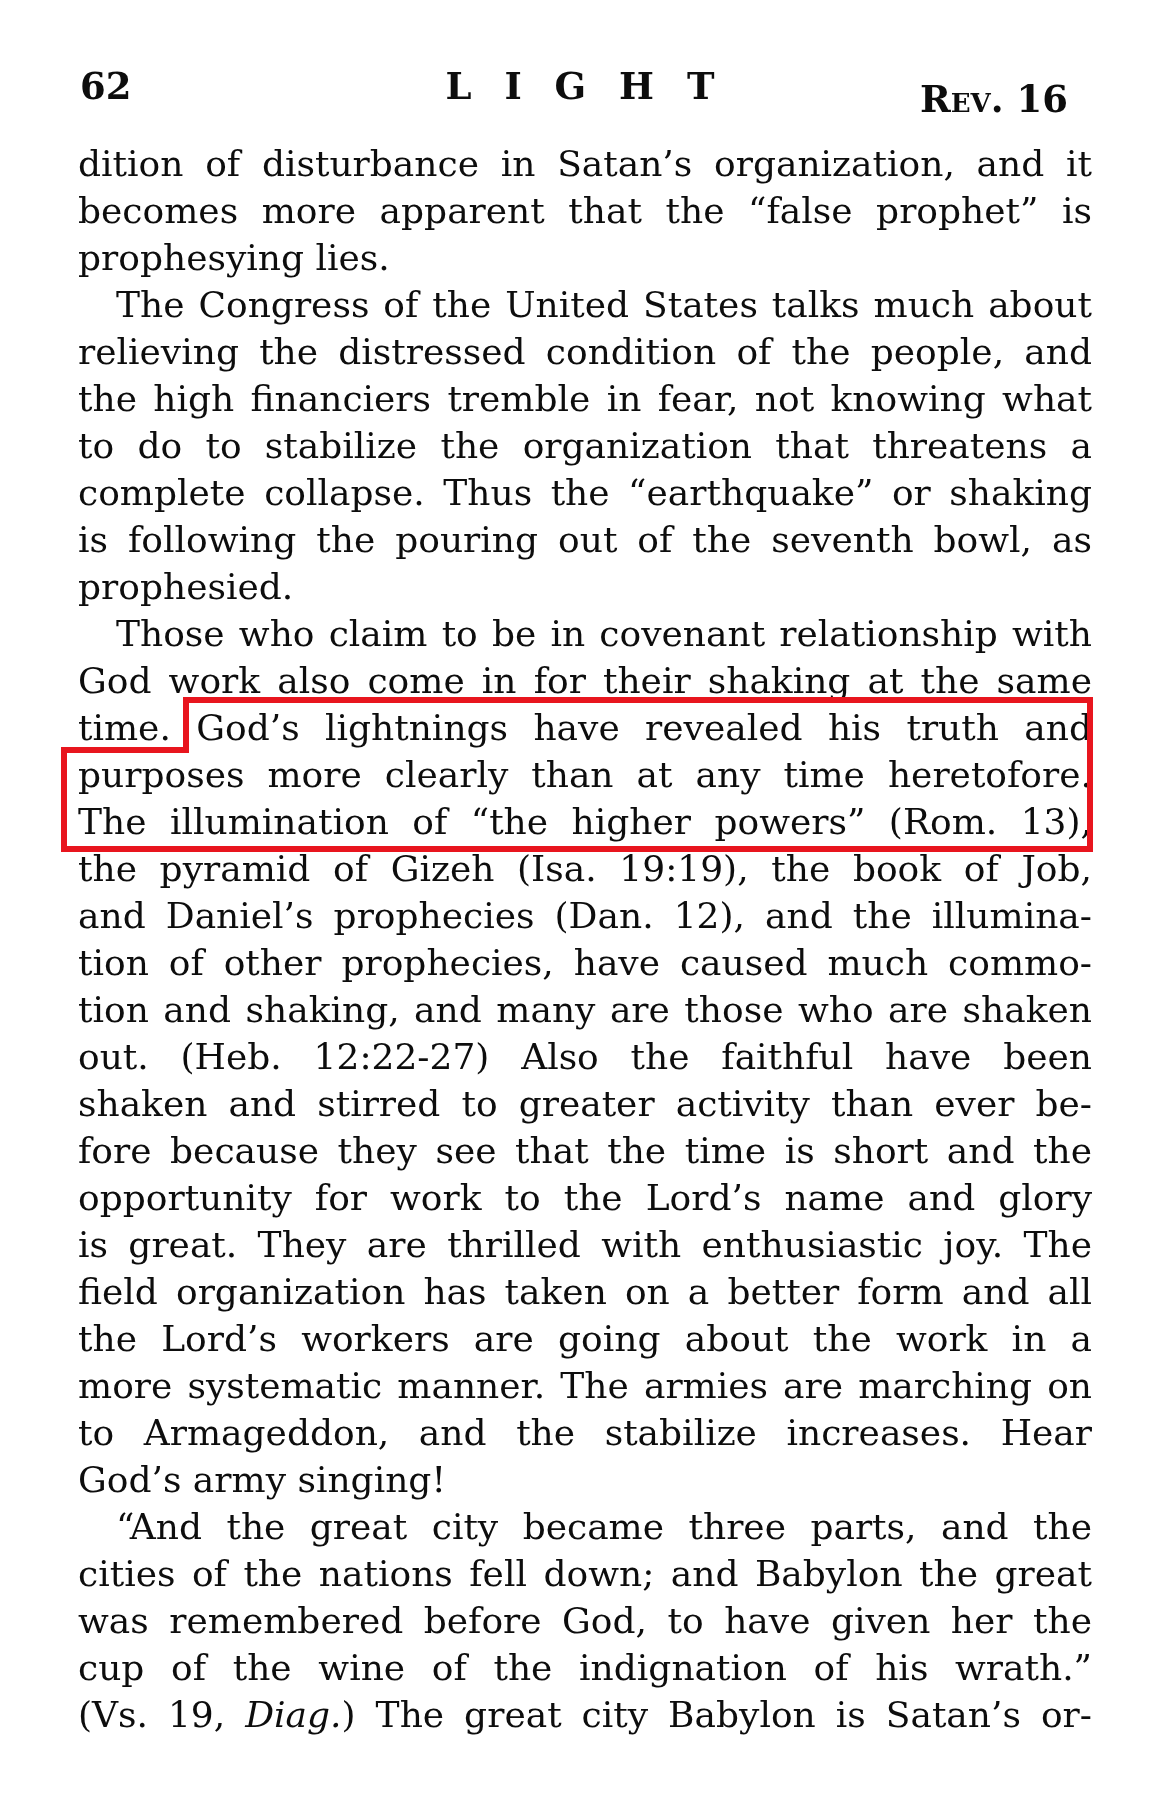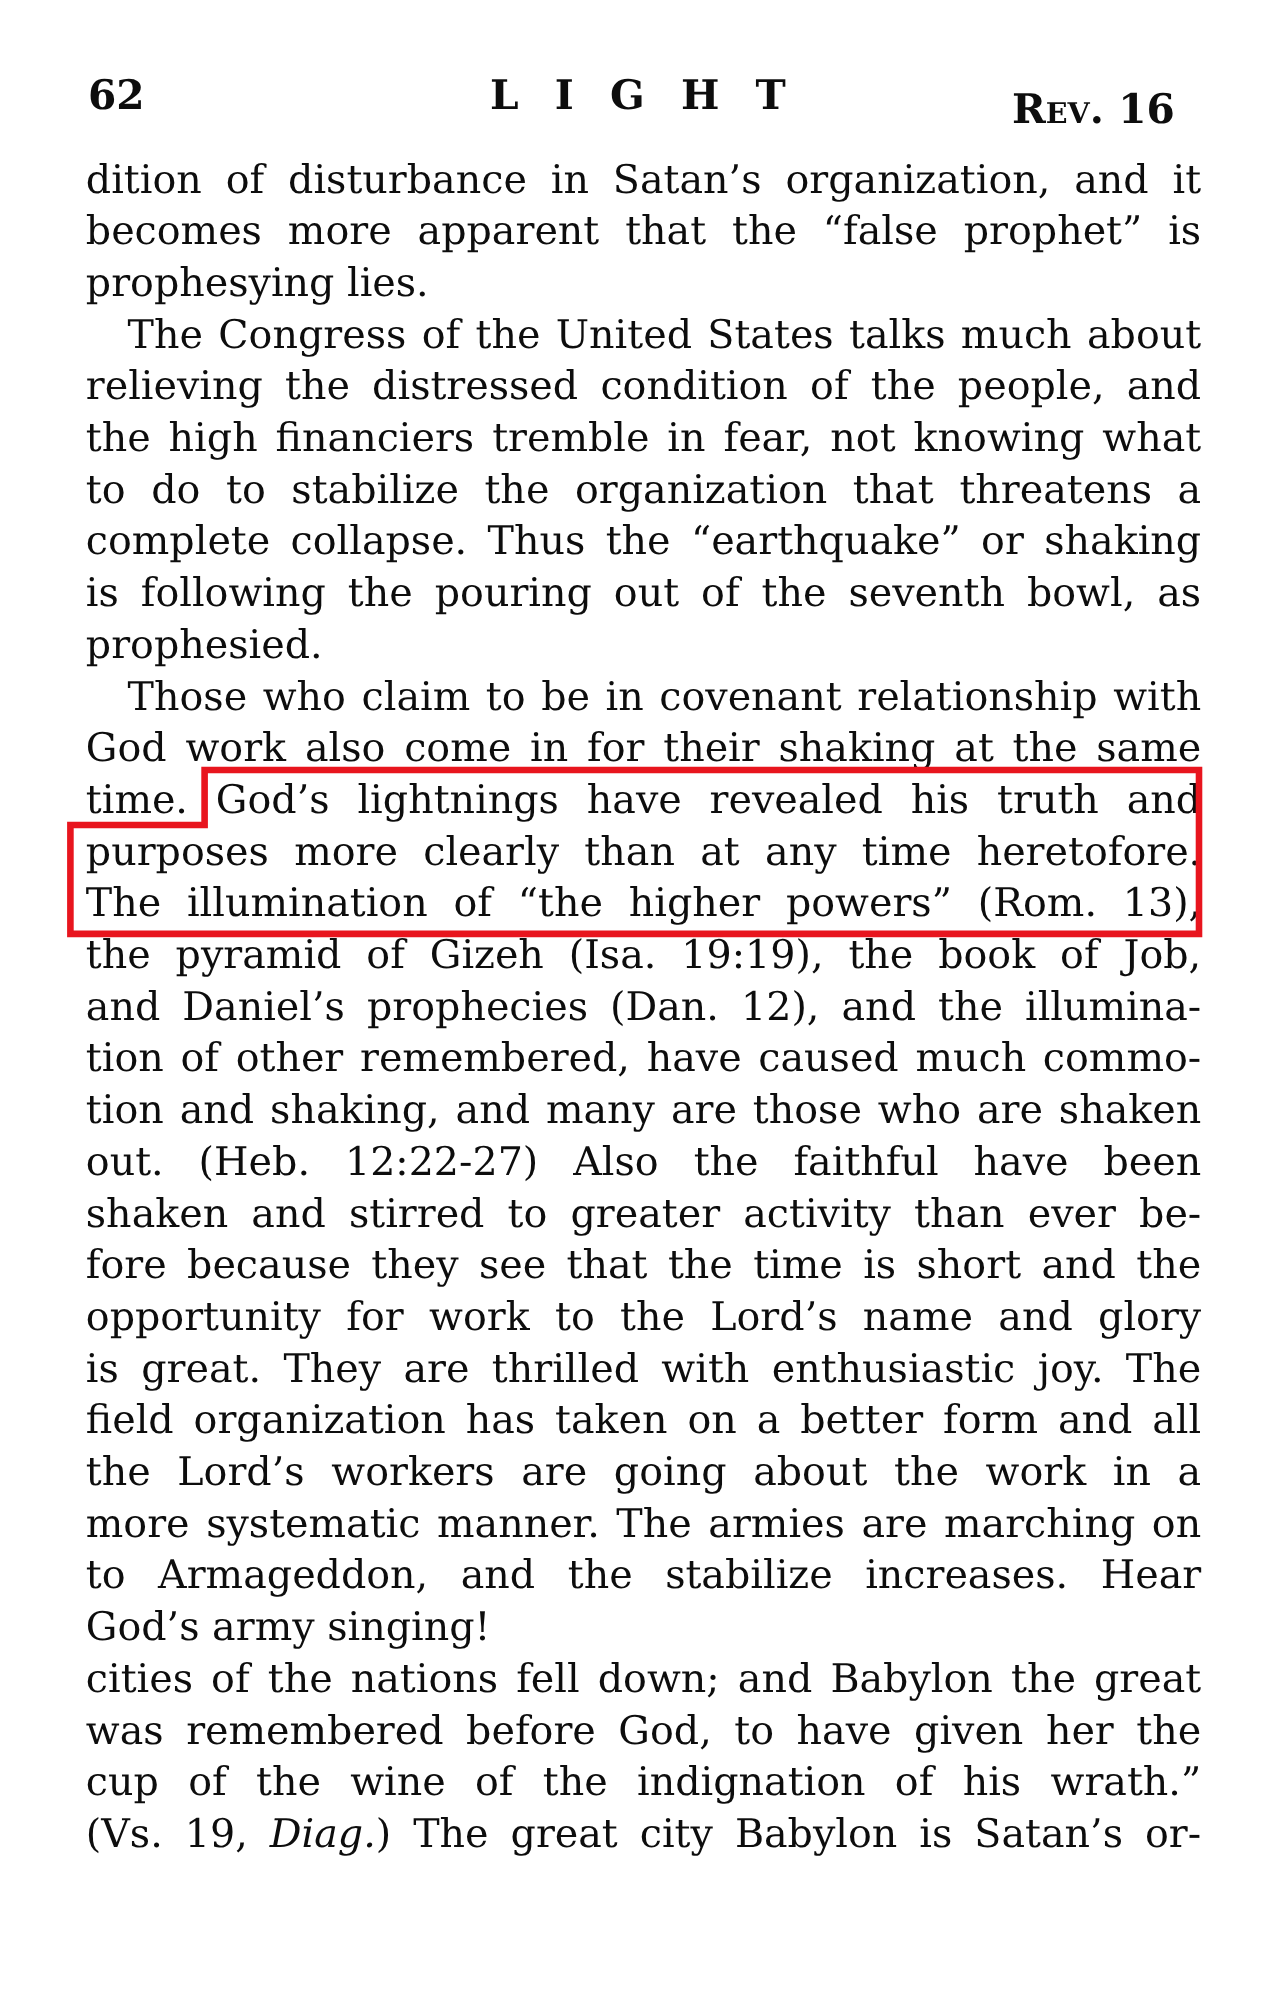--- a/index.html
+++ b/index.html
@@ -98,32 +98,33 @@
       <div class="line">complete collapse. Thus the “earthquake” or shaking</div>
       <div class="line">is following the pouring out of the seventh bowl, as</div>
       <div class="line short">prophesied.</div>
       <div class="line indent">Those who claim to be in covenant relationship with</div>
       <div class="line">God work also come in for their shaking at the same</div>
       <div class="line">time. God’s lightnings have revealed his truth and</div>
       <div class="line">purposes more clearly than at any time heretofore.</div>
       <div class="line">The illumination of “the higher powers” (Rom. 13),</div>
       <div class="line">the pyramid of Gizeh (Isa. 19:19), the book of Job,</div>
       <div class="line">and Daniel’s prophecies (Dan. 12), and the illumina-</div>
-      <div class="line">tion of other remembered, have caused much commo-</div>
+      <div class="line">tion of other prophecies, have caused much commo-</div>
       <div class="line">tion and shaking, and many are those who are shaken</div>
       <div class="line">out. (Heb. 12:22-27) Also the faithful have been</div>
       <div class="line">shaken and stirred to greater activity than ever be-</div>
       <div class="line">fore because they see that the time is short and the</div>
       <div class="line">opportunity for work to the Lord’s name and glory</div>
       <div class="line">is great. They are thrilled with enthusiastic joy. The</div>
       <div class="line">field organization has taken on a better form and all</div>
       <div class="line">the Lord’s workers are going about the work in a</div>
       <div class="line">more systematic manner. The armies are marching on</div>
       <div class="line">to Armageddon, and the stabilize increases. Hear</div>
       <div class="line short">God’s army singing!</div>
+      <div class="line indent">“And the great city became three parts, and the</div>
       <div class="line">cities of the nations fell down; and Babylon the great</div>
       <div class="line">was remembered before God, to have given her the</div>
       <div class="line">cup of the wine of the indignation of his wrath.”</div>
       <div class="line">(Vs. 19, <span class="it">Diag.</span>) The great city Babylon is Satan’s or-</div>
     </div>
 
   <svg class="hl-svg" width="1149" height="1808" viewBox="0 0 1149 1808">
     <polygon id="hl-poly" points="186,700 1090,700 1090,849 64,849 64,750 186,750" fill="none" stroke-width="6" stroke-linejoin="miter" stroke="#e8151e"></polygon>
   </svg>
 

